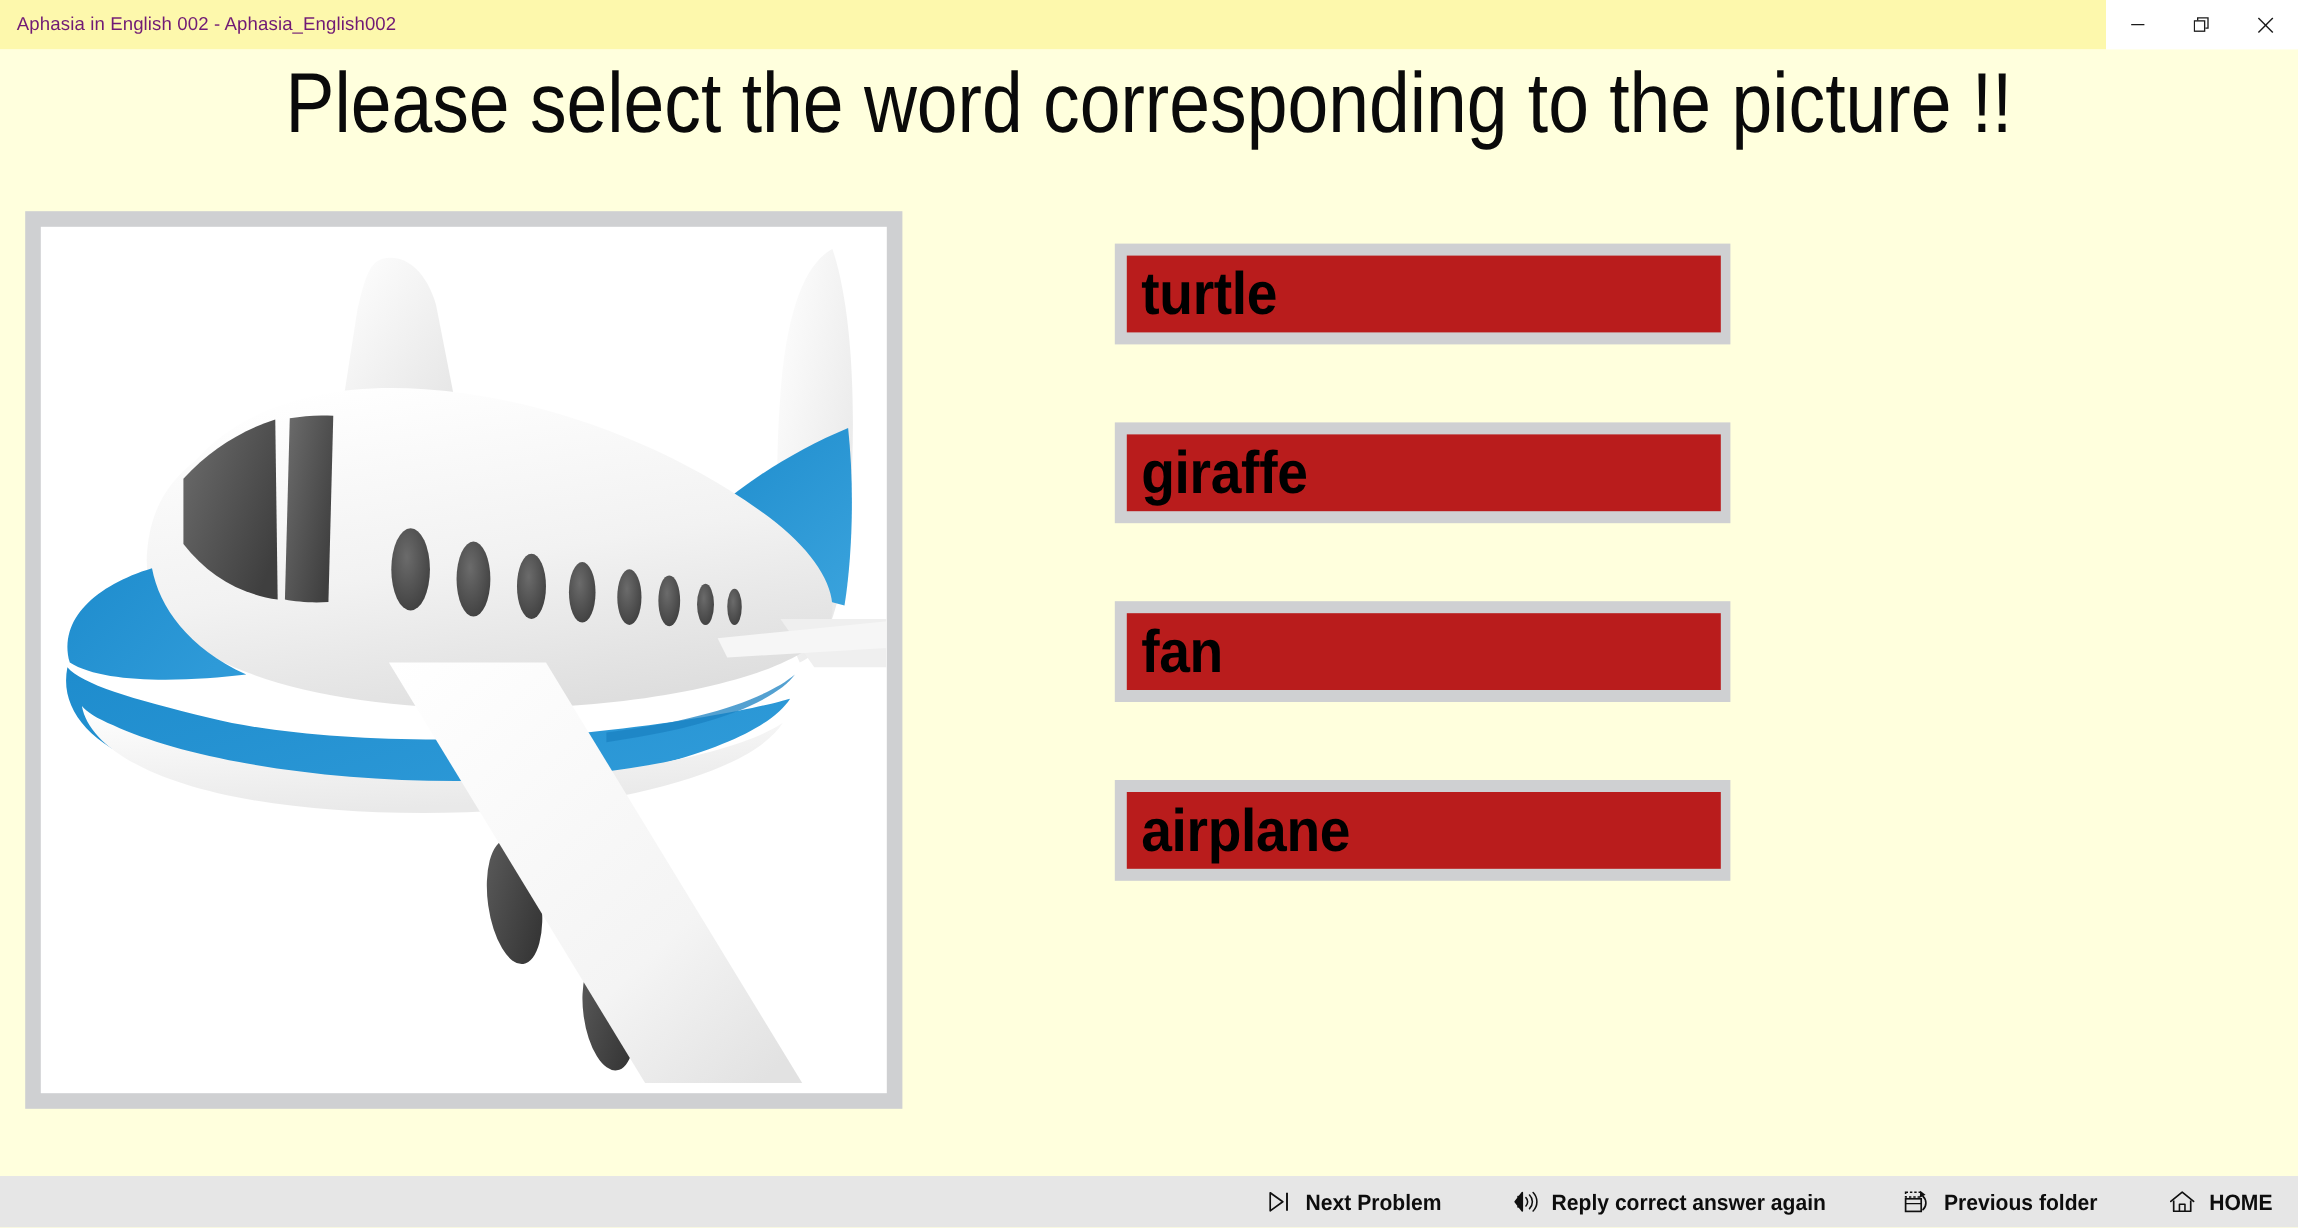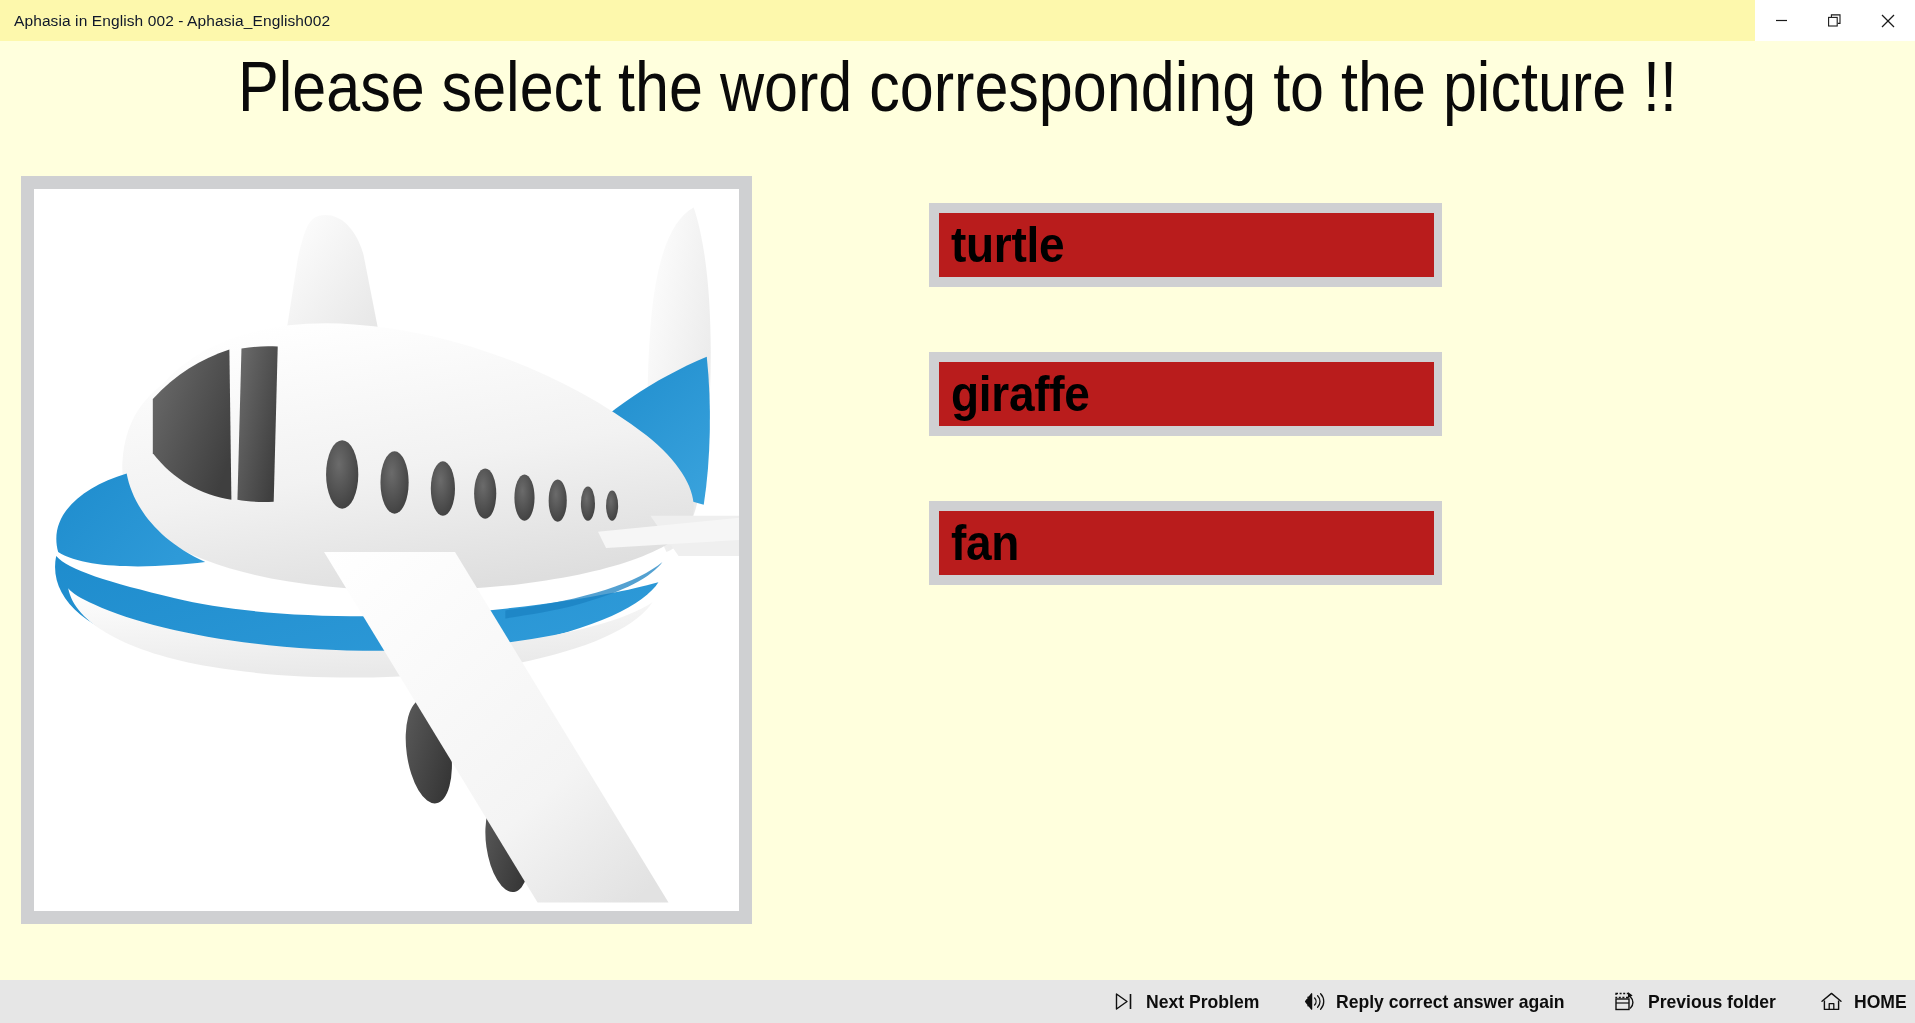--- a/index.html
+++ b/index.html
@@ -37,21 +37,21 @@
     flex: 0 0 1755px;
     background: #fdf8ac;
     display: flex;
     align-items: center;
     padding-left: 14px;
     box-sizing: border-box;
   }
   #window-title-text {
     font-family: "Liberation Sans", sans-serif;
     font-size: 15.5px;
-    color: #0f172a;
+    color: #701a75;
     letter-spacing: 0.1px;
     white-space: nowrap;
   }
   #window-controls {
     flex: 1 1 auto;
     display: flex;
     align-items: stretch;
     background: #ffffff;
   }
   .win-btn {
@@ -151,22 +151,23 @@
   #bottom-toolbar {
     position: absolute;
     left: 0;
     bottom: 0;
     width: 1915px;
     height: 43px;
     background: #e6e6e6;
     display: flex;
     align-items: center;
     justify-content: flex-end;
-    padding-right: 6px;
-    box-sizing: border-box;
+    padding-right: 19px;
+    box-sizing: border-box;
+    gap: 15px;
   }
   .toolbar-item {
     display: flex;
     align-items: center;
     margin-left: 36px;
     cursor: pointer;
     height: 43px;
   }
   .toolbar-icon {
     display: flex;
@@ -326,20 +327,25 @@
       </div>
     </div>
 
     <div class="choice-button">
       <div class="choice-inner">
         <span class="choice-label">fan</span>
       </div>
     </div>
 
 
+    <div class="choice-button">
+      <div class="choice-inner">
+        <span class="choice-label">airplane</span>
+      </div>
+    </div>
 
   </div>
 
   <div id="bottom-toolbar">
 
     <div class="toolbar-item">
       <span class="toolbar-icon">
         <svg width="21" height="21" viewBox="0 0 21 21">
           <path d="M3.5 3 L14 10.5 L3.5 18 Z" fill="none" stroke="#101010" stroke-width="1.4" stroke-linejoin="round"></path>
           <line x1="17.5" y1="3" x2="17.5" y2="18" stroke="#101010" stroke-width="1.6"></line>

